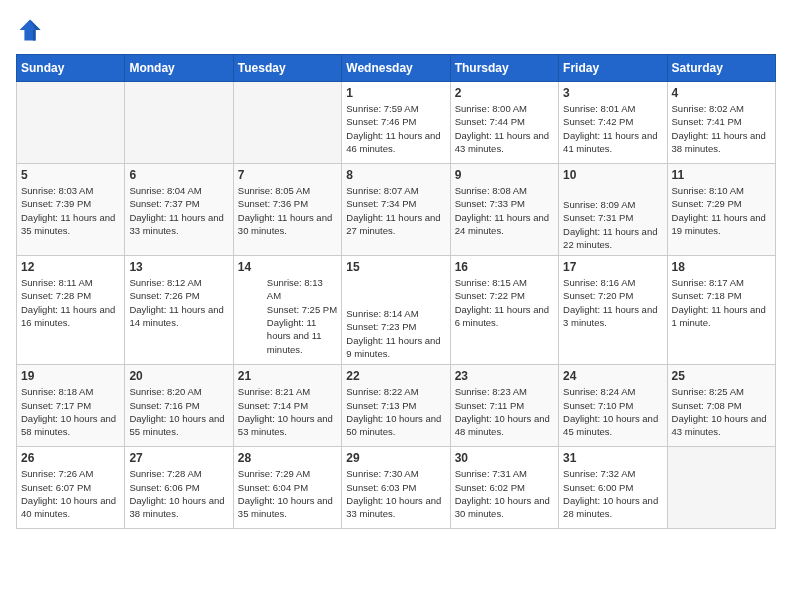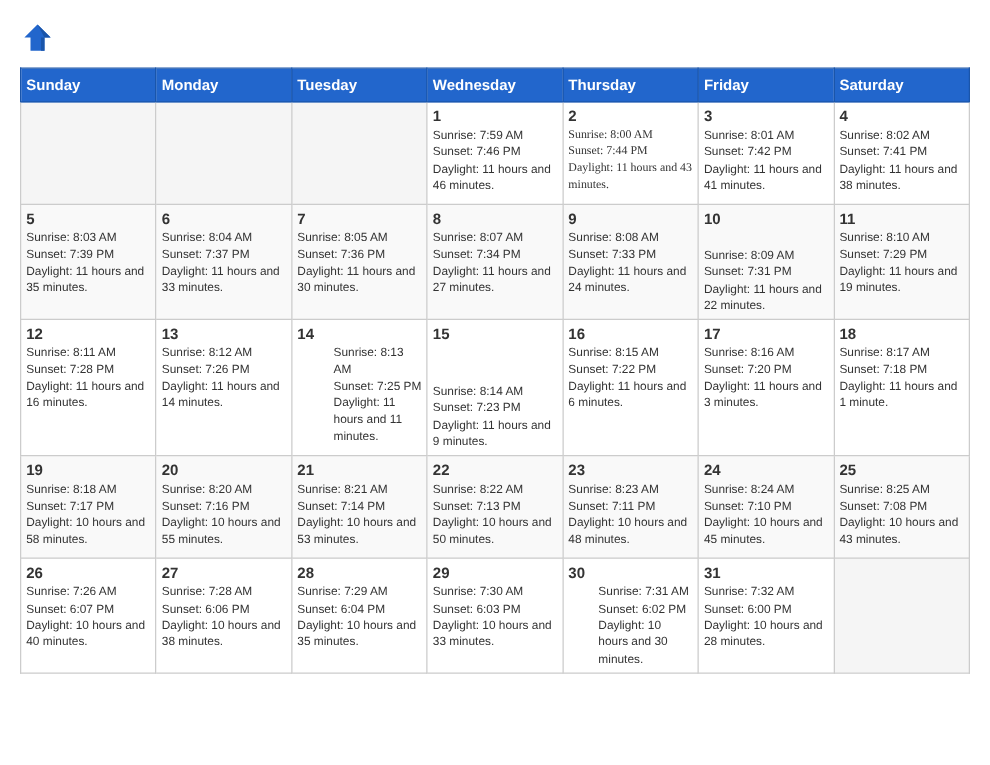--- a/index.html
+++ b/index.html
@@ -133,21 +133,21 @@
           <td class="empty-cell"></td>
           <td class="empty-cell"></td>
           <td>
             <span class="day-number">1</span>
             <div class="day-info" style="white-space: pre-line;">Sunrise: 7:59 AM
 Sunset: 7:46 PM
 Daylight: 11 hours and 46 minutes.</div>
           </td>
           <td>
             <span class="day-number">2</span>
-            <div class="day-info" style="white-space: pre-line; font-family: Liberation Serif, serif;">Sunrise: 8:00 AM
+            <div class="day-info" style="white-space: pre-line;">Sunrise: 8:00 AM
 Sunset: 7:44 PM
 Daylight: 11 hours and 43 minutes.</div>
           </td>
           <td>
             <span class="day-number">3</span>
             <div class="day-info" style="white-space: pre-line;">Sunrise: 8:01 AM
 Sunset: 7:42 PM
 Daylight: 11 hours and 41 minutes.</div>
           </td>
           <td>
@@ -309,21 +309,21 @@
 Daylight: 10 hours and 35 minutes.</div>
           </td>
           <td>
             <span class="day-number">29</span>
             <div class="day-info" style="white-space: pre-line;">Sunrise: 7:30 AM
 Sunset: 6:03 PM
 Daylight: 10 hours and 33 minutes.</div>
           </td>
           <td>
             <span class="day-number">30</span>
-            <div class="day-info" style="white-space: pre-line; margin-left: 24px;">Sunrise: 7:31 AM
+            <div class="day-info" style="white-space: pre-line;">Sunrise: 7:31 AM
 Sunset: 6:02 PM
 Daylight: 10 hours and 30 minutes.</div>
           </td>
           <td>
             <span class="day-number">31</span>
             <div class="day-info" style="white-space: pre-line;">Sunrise: 7:32 AM
 Sunset: 6:00 PM
 Daylight: 10 hours and 28 minutes.</div>
           </td>
           <td class="empty-cell"></td>

